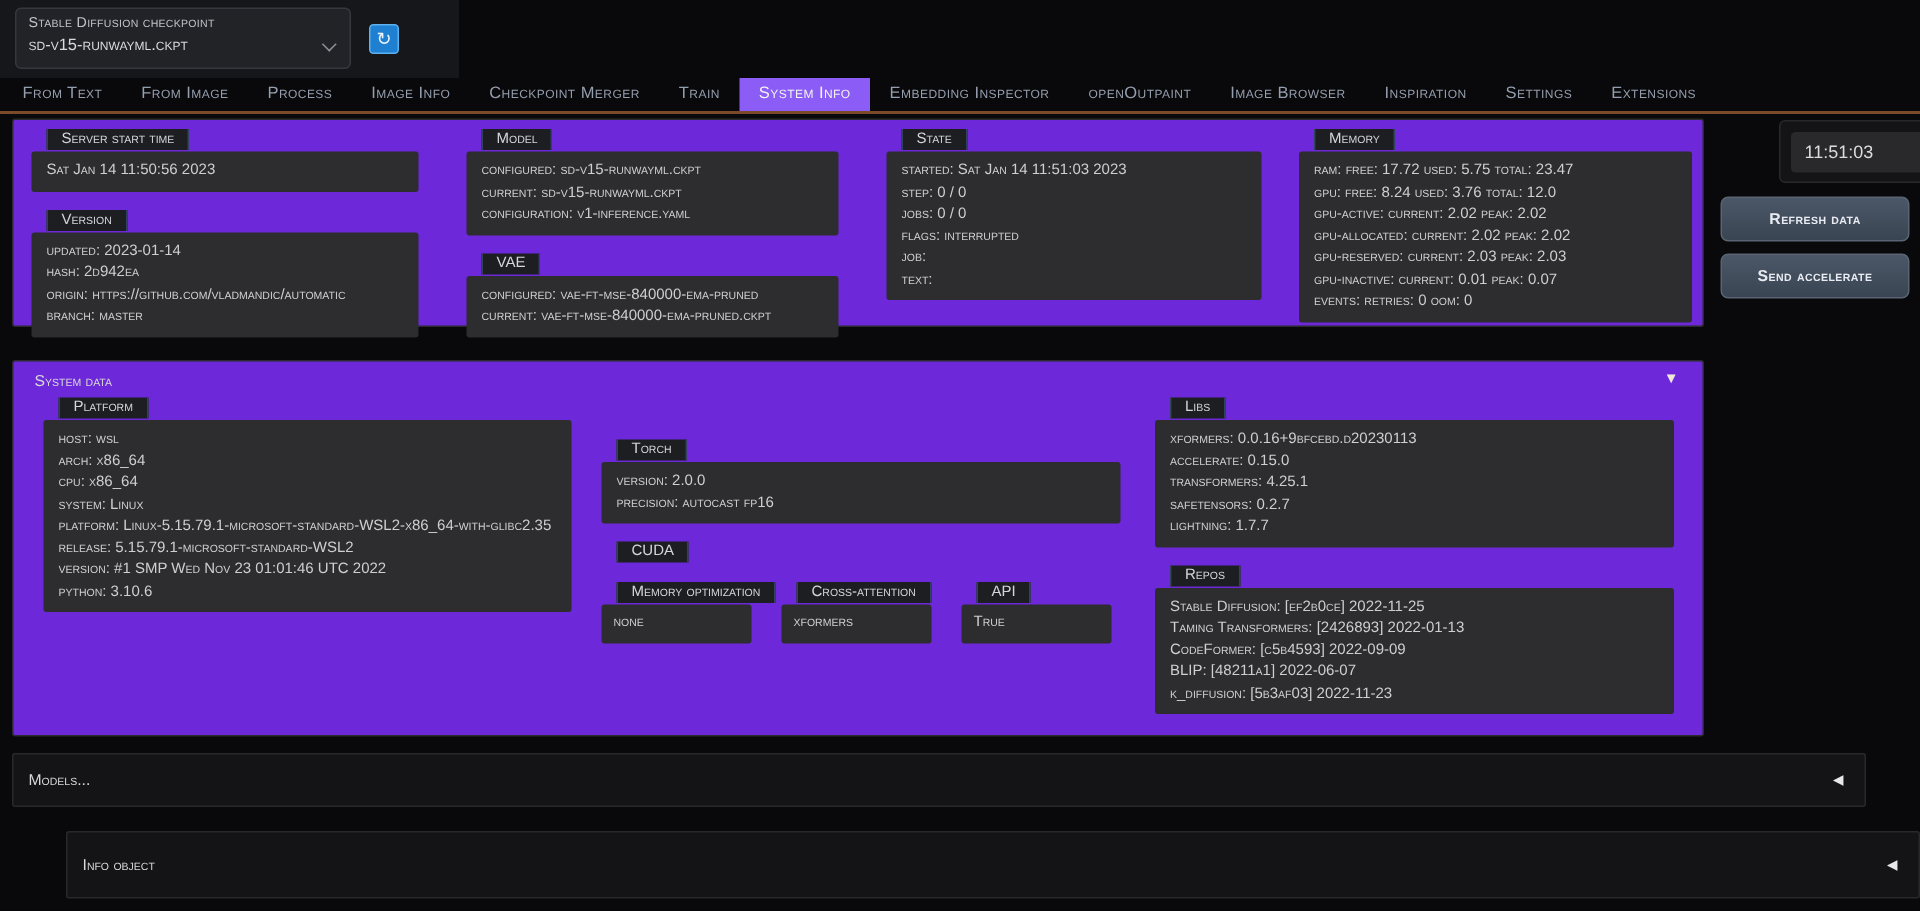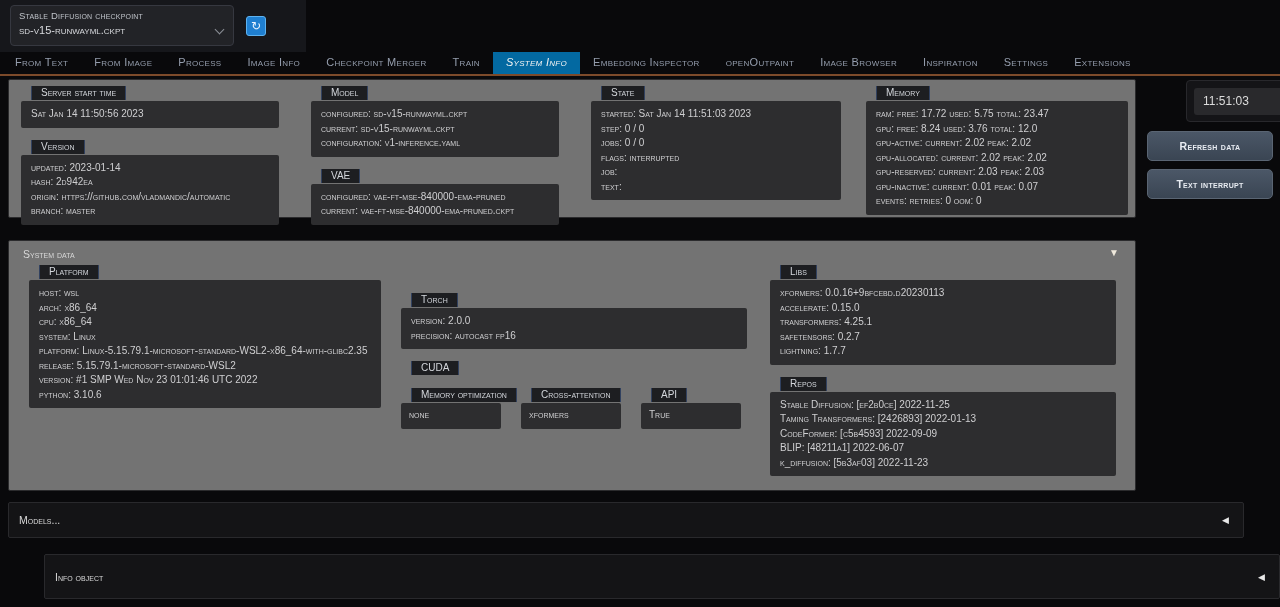--- a/index.html
+++ b/index.html
@@ -23,24 +23,24 @@
     border-right:1.6px solid #8b8f96; border-bottom:1.6px solid #8b8f96; transform:rotate(45deg); }
   .ckpt-refresh {
     position:absolute; left:246px; top:16px; width:20px; height:20px;
     background:var(--blue,#1f7fd0); border:1px solid #5db2f0; border-radius:3px;
     color:#eaf4ff; font-size:12px; line-height:18px; text-align:center; cursor:pointer;
     font-variant:normal;
   }
   
   .tabbar { position:absolute; left:0; top:52px; width:1280px; height:22px; display:flex; padding-left:2px; }
   .tab { font-size:11px; color:#959eae; padding:4px 13px 0; height:22px; cursor:pointer; letter-spacing:.3px; }
-  .tab.active { background:#0369a1; color:#f2f2f2;font-style:italic; }
+  .tab.active { background:#8b5cf6; color:#f2f2f2; }
   .tab-underline { position:absolute; left:0; top:74px; width:1280px; height:2px; background:var(--accent,#7c4a2a); }
   
-  .panel { position:absolute; background:#737373; border:1px solid #2b2b2d; border-radius:2px; }
+  .panel { position:absolute; background:#6d28d9; border:1px solid #2b2b2d; border-radius:2px; }
   .col { position:absolute; }
   .chip {
     display:inline-block; margin-left:10px; padding:1px 9px 2px;
     background:#1d1e21; border-left:1px solid #31415f; border-right:1px solid #31415f;
     font-size:10px; color:#d3d6db; position:relative; z-index:1; white-space:nowrap;
   }
   .box {
     background:#2d2d2f; border-radius:2px; padding:6px 10px; margin-top:1px;
     font-size:10px; color:#cfcfd1; line-height:14.5px;
   }
@@ -164,21 +164,21 @@
           <div class="line">events: retries: 0 oom: 0</div>
         </div>
     </div>
   </div>
 </div>
 
 <div class="clock-panel">
   <div class="clock-box">11:51:03</div>
 </div>
 <div class="btn" style="top:131px;">Refresh data</div>
-<div class="btn" style="top:169px;">Text interrupt</div>
+<div class="btn" style="top:169px;">Send accelerate</div>
 
 <div class="panel" style="left:8px; top:240px; width:1128px; height:251px;">
   <div class="sysdata-title">System data</div>
   <div class="caret">▼</div>
 
   <div class="col" style="left:20px; top:20px; width:352px;">
     <div class="sect">
       <div class="chip">Platform</div>
       <div class="box">
           <div class="line">host: wsl</div>

